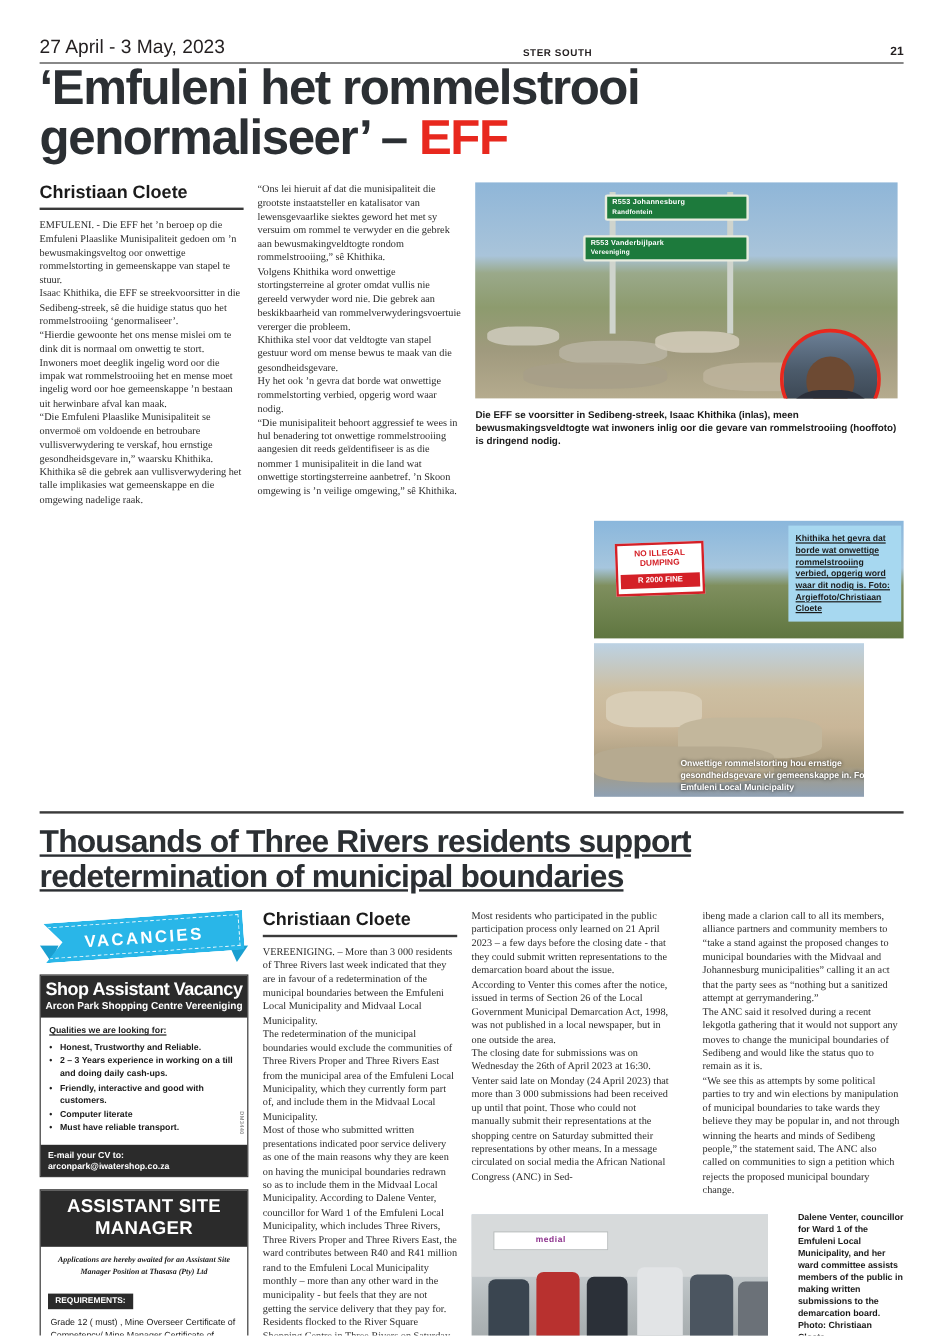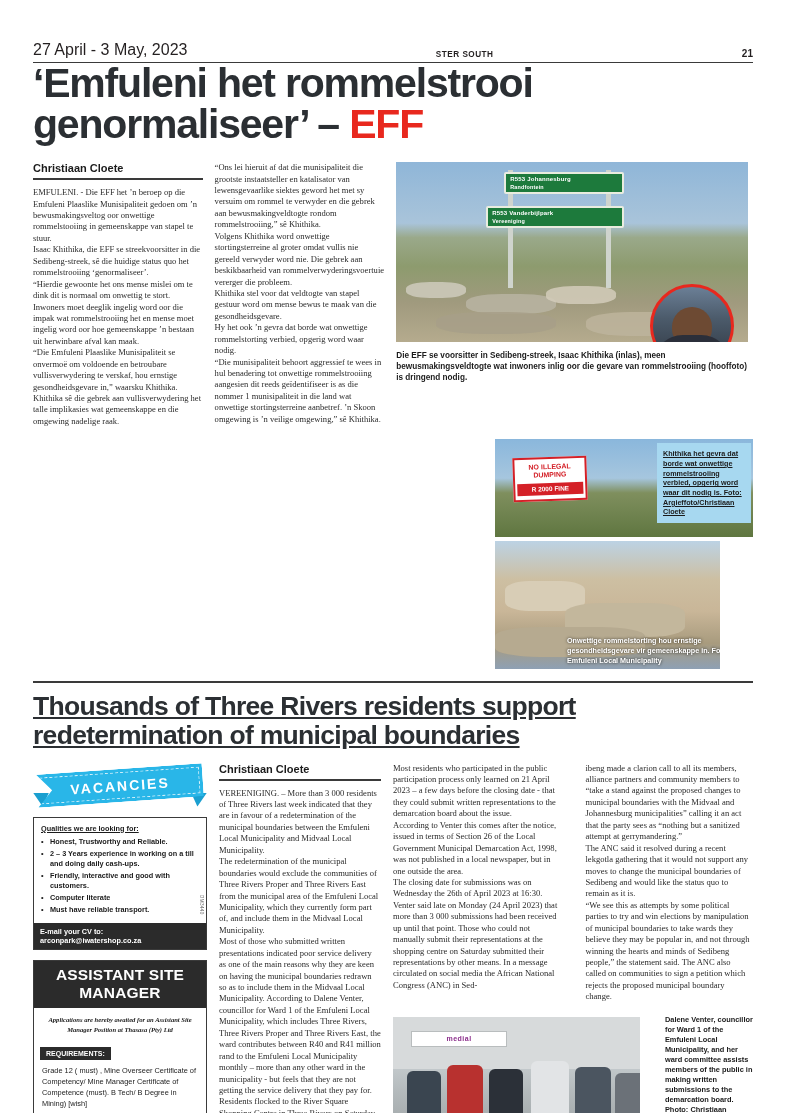--- a/index.html
+++ b/index.html
@@ -4,21 +4,21 @@
 <style>
   * { box-sizing: border-box; margin: 0; padding: 0; }
   body {
     width: 786px; height: 1113px;
     background: #ffffff;
     font-family: "Liberation Sans", sans-serif;
     color: #231f20;
     overflow: hidden;
     position: relative;
   }
-  .page { width: 786px; height: 1113px; position: relative; padding: 10px 33px; }
+  .page { width: 786px; height: 1113px; position: relative; padding: 0 33px; }
 
   
   .masthead {
     display: flex; align-items: flex-end; justify-content: space-between;
     padding-top: 31px; padding-bottom: 3px;
     border-bottom: 1.6px solid #3a3a3a;
   }
   .masthead-title { font-size: 8.2px; font-weight: bold; letter-spacing: .5px; color: #231f20; }
   .masthead-page { font-size: 10px; font-weight: bold; color: #231f20; }
 
@@ -26,21 +26,21 @@
   .lead-headline {
     font-size: 41px; line-height: 0.99; font-weight: bold;
     letter-spacing: -1.2px; color: #2b2f33;
   }
   .lead-headline .eff { color: #e8281e; }
 
   
   .lead-body { display: flex; gap: 12px; margin-top: 18px; }
   .col { width: 174px; }
   .byline {
-    font-size: 11px; font-weight: bold; color: #1b1b1b;
+    font-size: 15px; font-weight: bold; color: #1b1b1b;
     padding-bottom: 4px; border-bottom: 2.2px solid #3a3a3a;
     margin-bottom: 7px;
   }
   .bodytext {
     font-family: "Liberation Serif", serif;
     font-size: 8.55px; line-height: 1.34; text-align: left;
     color: #2a2a2a;
   }
   .bodytext p { margin: 0; }
 
@@ -194,21 +194,21 @@
     <span class="masthead-page">21</span>
   </div>
 
   <h1 class="lead-headline"><span>‘Emfuleni het rommelstrooi genormaliseer’ – </span><span class="eff">EFF</span></h1>
 
   <div class="lead-body">
 
     <div class="col">
       <div class="byline">Christiaan Cloete</div>
       <div class="bodytext">
-          <p>EMFULENI. - Die EFF het ’n beroep op die Emfuleni Plaaslike Munisipaliteit gedoen om ’n bewusmakingsveltog oor onwettige rommelstooiing in gemeenskappe van stapel te stuur.</p>
+          <p>EMFULENI. - Die EFF het ’n beroep op die Emfuleni Plaaslike Munisipaliteit gedoen om ’n bewusmakingsveltog oor onwettige rommelstorting in gemeenskappe van stapel te stuur.</p>
           <p>Isaac Khithika, die EFF se streekvoorsitter in die Sedibeng-streek, sê die huidige status quo het rommelstrooiing ‘genormaliseer’.</p>
           <p>“Hierdie gewoonte het ons mense mislei om te dink dit is normaal om onwettig te stort. Inwoners moet deeglik ingelig word oor die impak wat rommelstrooiing het en mense moet ingelig word oor hoe gemeenskappe ’n bestaan uit herwinbare afval kan maak.</p>
           <p>“Die Emfuleni Plaaslike Munisipaliteit se onvermoë om voldoende en betroubare vullisverwydering te verskaf, hou ernstige gesondheidsgevare in,” waarsku Khithika. Khithika sê die gebrek aan vullisverwydering het talle implikasies wat gemeenskappe en die omgewing nadelige raak.</p>
         </div>
     </div>
 
     <div class="col">
       <div class="bodytext">
           <p>“Ons lei hieruit af dat die munisipaliteit die grootste instaatsteller en katalisator van lewensgevaarlike siektes geword het met sy versuim om rommel te verwyder en die gebrek aan bewusmakingveldtogte rondom rommelstrooiing,” sê Khithika.</p>
           <p>Volgens Khithika word onwettige stortingsterreine al groter omdat vullis nie gereeld verwyder word nie. Die gebrek aan beskikbaarheid van rommelverwyderingsvoertuie vererger die probleem.</p>
@@ -274,20 +274,24 @@
 
       <div class="vac-banner">
         <div class="ribbon-tail-l"></div>
         <div class="ribbon-tail-r"></div>
         <div class="ribbon">
           <span class="ribbon-text">VACANCIES</span>
         </div>
       </div>
 
       <div class="ad">
+        <div class="ad-hdr">
+          <div class="t1">Shop Assistant Vacancy</div>
+          <div class="t2">Arcon Park Shopping Centre Vereeniging</div>
+        </div>
         <div class="ad-body">
           <span class="ad-sub">Qualities we are looking for:</span>
           <ul>
             <li>Honest, Trustworthy and Reliable.</li>
             <li>2 – 3 Years experience in working on a till and doing daily cash-ups.</li>
             <li>Friendly, interactive and good with customers.</li>
             <li>Computer literate</li>
             <li>Must have reliable transport.</li>
           </ul>
         </div>

